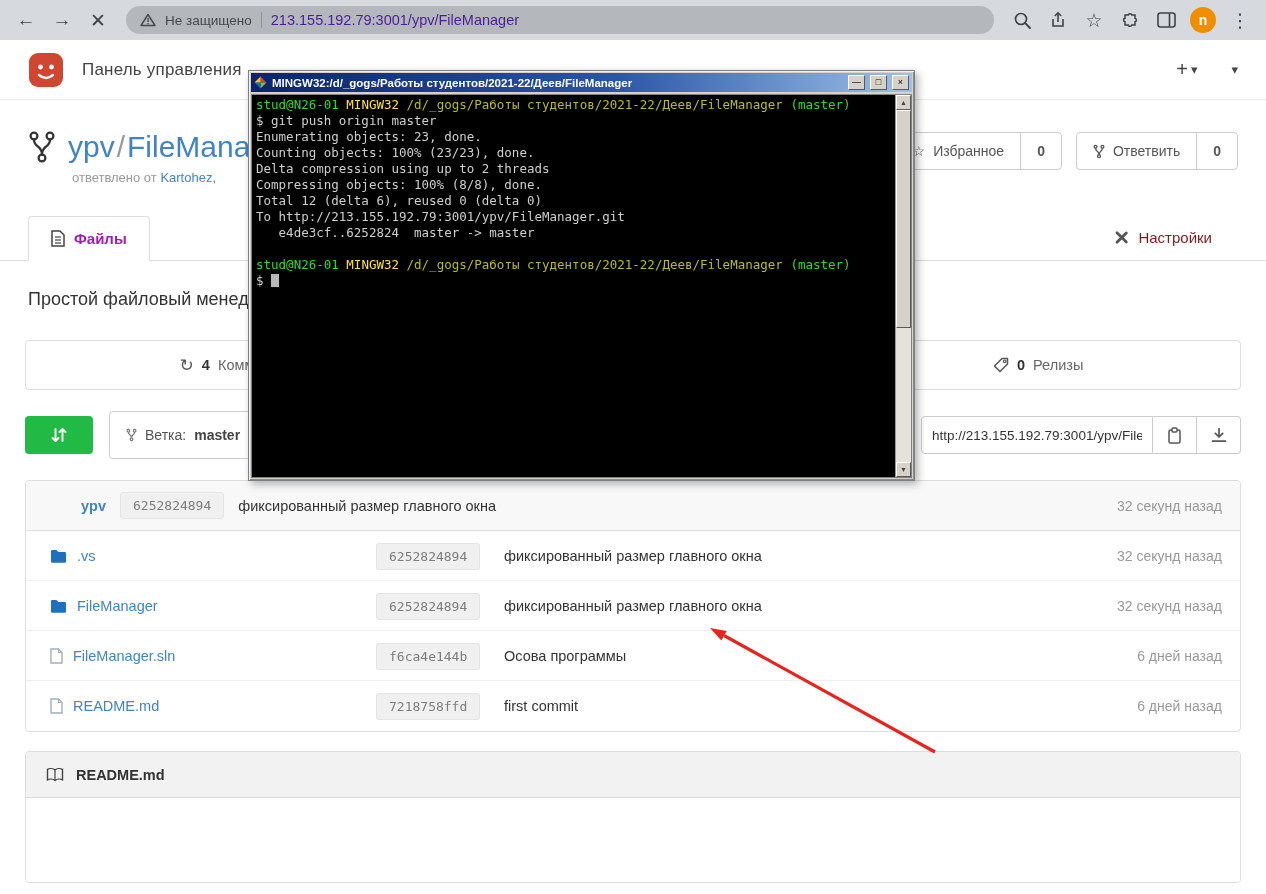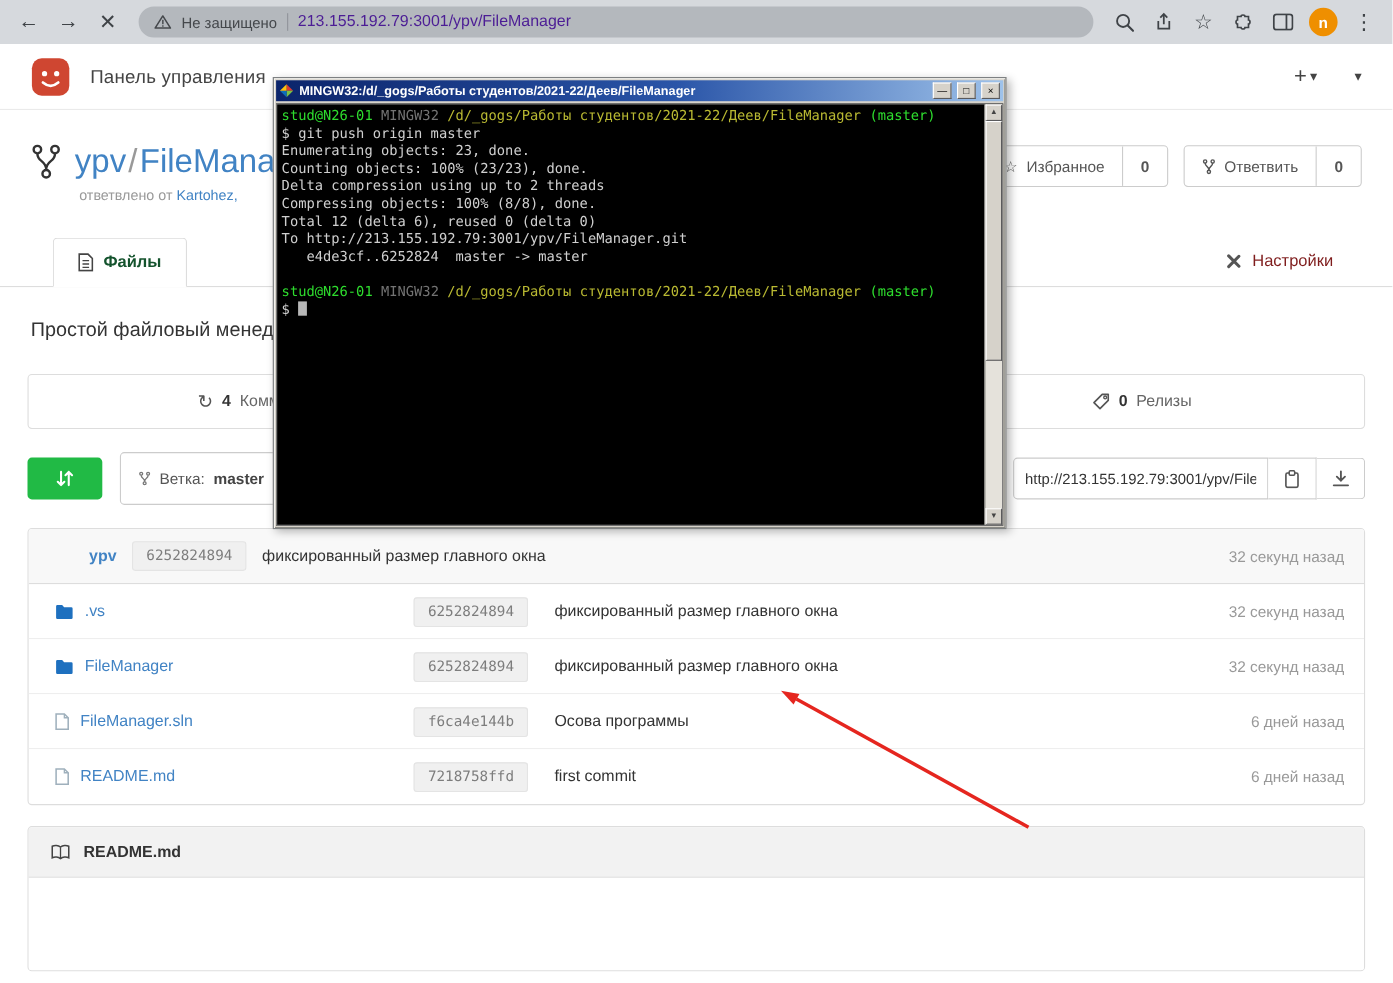--- a/index.html
+++ b/index.html
@@ -40,21 +40,21 @@
   .btn-group { display:flex; height:38px; border:1px solid #ccc; border-radius:4px; background:#fff;
                overflow:hidden; font-size:14px; color:#555; }
   .btn-main { display:flex; align-items:center; gap:8px; padding:0 16px; white-space:nowrap; }
   .btn-count { display:flex; align-items:center; padding:0 16px; border-left:1px solid #ccc; font-weight:600; }
 
   
   .tabs { margin-top:27px; height:49px; padding:0 28px; border-bottom:1px solid #ddd; display:flex;
           align-items:flex-end; justify-content:space-between; }
   .tab-active { display:flex; align-items:center; gap:9px; padding:13px 22px; background:#fff;
                 border:1px solid #ddd; border-bottom:1px solid #fff; border-radius:4px 4px 0 0;
-                margin-bottom:-1px; font-size:15px; font-weight:700; color:#14532d;margin-left:20px; }
+                margin-bottom:-1px; font-size:15px; font-weight:700; color:#a21caf; }
   .tab-settings { display:flex; align-items:center; gap:8px; font-size:15px; color:#7f1d1d;
                   margin:0 26px 14px 0; }
 
   
   .description { margin:28px 28px 0; font-size:18px; color:#333; white-space:nowrap; }
   .stats { margin:30px 25px 0; height:50px; border:1px solid #ddd; border-radius:4px;
            display:grid; grid-template-columns:1fr 1fr 1fr; }
   .stat-cell { display:flex; align-items:center; justify-content:center; gap:8px; font-size:14.5px; color:#666; }
   .stat-cell + .stat-cell { border-left:1px solid #ddd; }
   .stat-num { font-weight:700; color:#333; }
@@ -105,21 +105,21 @@
                    display:flex; align-items:center; gap:5px; padding:0 3px; }
   .term-title { flex:1; color:#fff; font-weight:700; font-size:11.5px; white-space:nowrap; overflow:hidden; }
   .tbtn { width:17px; height:15px; background:#d6d2ca; border:1px solid; border-color:#fff #5a5a5c #5a5a5c #fff;
           display:flex; align-items:center; justify-content:center; font-size:9px; color:#000; line-height:1; }
   .term-body { height:calc(100% - 21px); margin-top:2px; background:#000; border:1px solid #808080;
                display:flex; }
   .term-text { flex:1; padding:2px 4px; font-family:"DejaVu Sans Mono", monospace; font-size:12.5px;
                line-height:16px; color:#cfcfcf; overflow:hidden; }
   .tline { white-space:pre-wrap; min-height:16px; }
   .t-user { color:#2edd2e; }
-  .t-sys  { color:#737373; }
+  .t-sys  { color:#fde047; }
   .t-path { color:#b9b932; }
   .t-branch { color:#2edd2e; }
   .cursor { display:inline-block; width:8px; height:13px; background:#b8b8b8; vertical-align:-2px; }
   .term-scroll { width:16px; background:#e5e2db; border-left:1px solid #9a9a94; display:flex;
                  flex-direction:column; }
   .scroll-btn { height:15px; display:flex; align-items:center; justify-content:center; font-size:7px;
                 color:#444; background:#d6d2ca; border:1px solid; border-color:#fff #5a5a5c #5a5a5c #fff; }
   .scroll-track { flex:1; position:relative; }
   .scroll-thumb { position:absolute; top:0; left:0; width:100%; height:62%; background:#d6d2ca;
                   border:1px solid; border-color:#fff #5a5a5c #5a5a5c #fff; }

